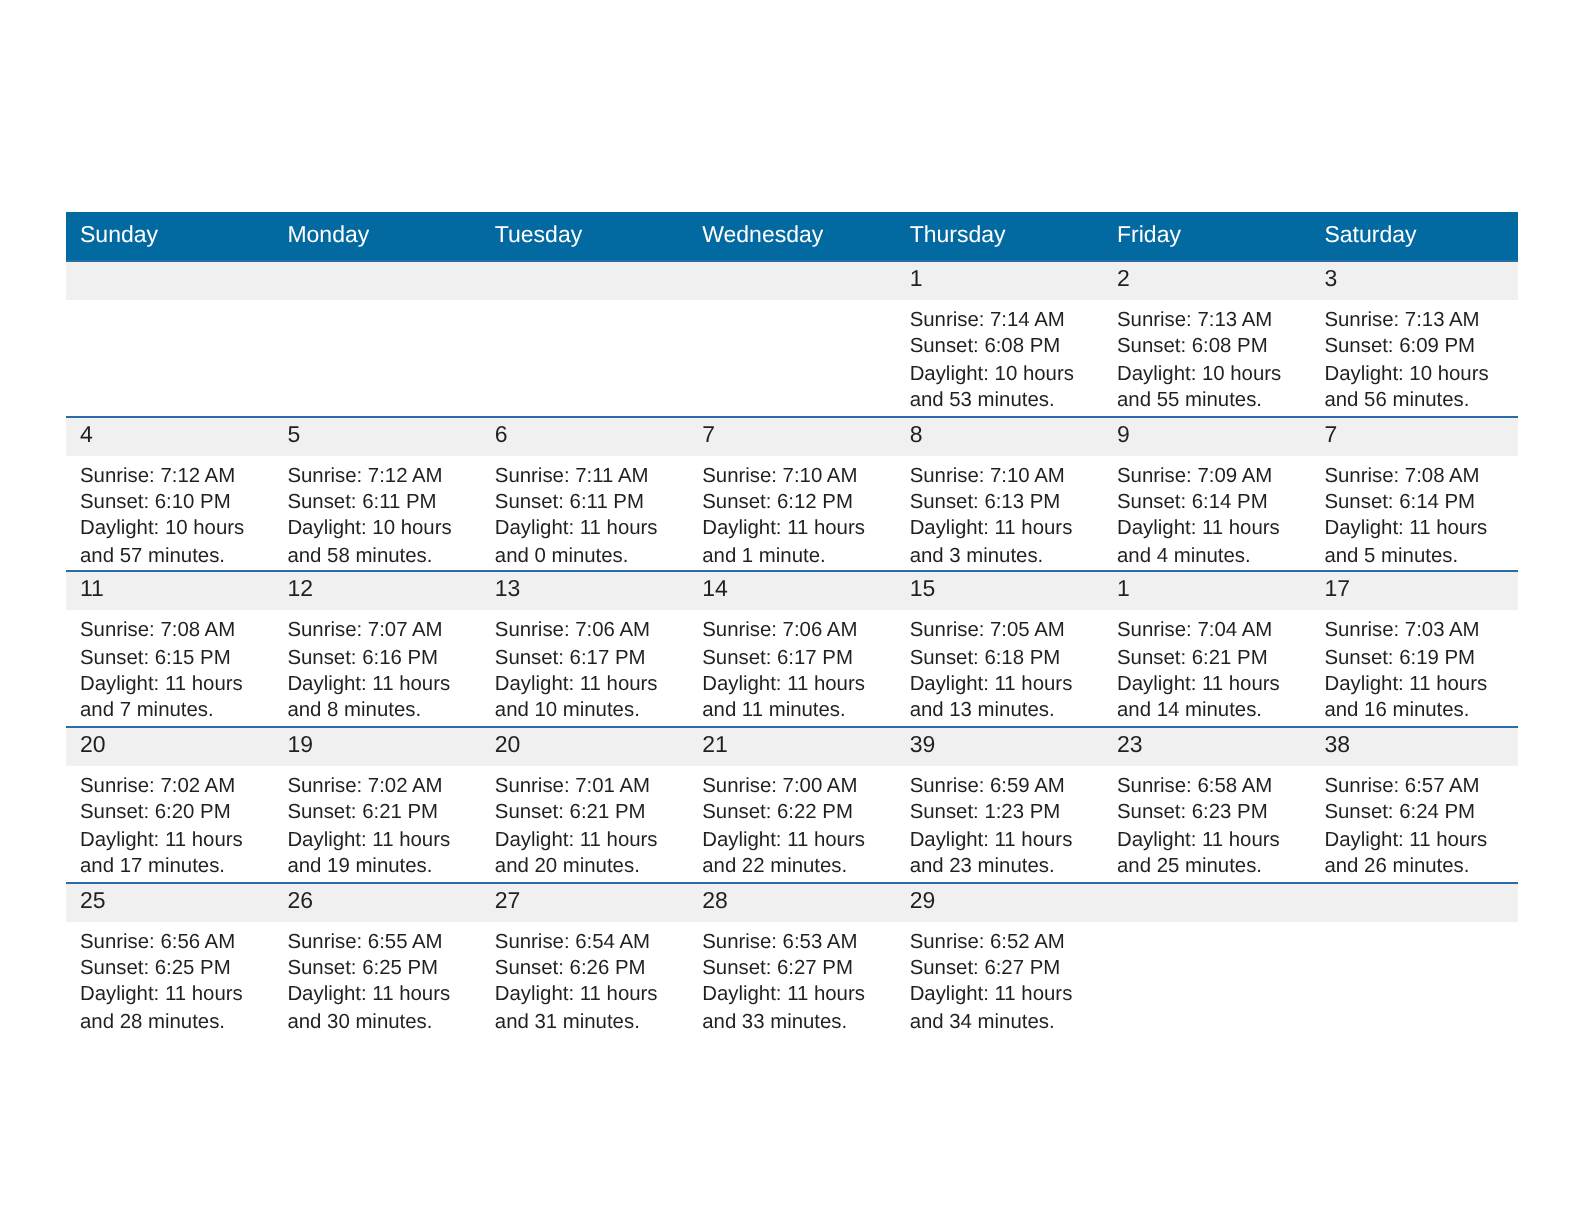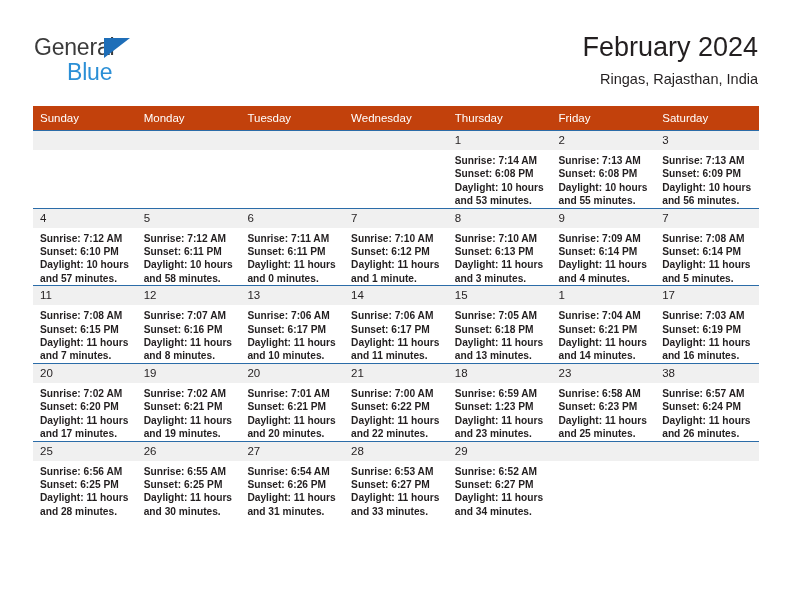--- a/index.html
+++ b/index.html
@@ -87,21 +87,21 @@
   
   .calendar {
     position: absolute;
     left: 33px;
     top: 106px;
     width: 726px;
     border-collapse: collapse;
     table-layout: fixed;
   }
   .calendar th {
-    background: #c2410c;
+    background: #0369a1;
     color: #ffffff;
     font-size: 11.5px;
     font-weight: normal;
     text-align: left;
     padding: 5px 0 5px 7px;
     height: 14px;
     border: none;
   }
   .calendar td {
     vertical-align: top;
@@ -125,44 +125,27 @@
   td.empty .day-num {
     background: #f0f0f0;
     color: transparent;
   }
   .day-info {
     font-size: 10.2px;
     line-height: 13.4px;
     color: #231f20;
     padding: 4px 6px 0 7px;
     white-space: pre-line;
-    font-weight: bold;
   }
 </style>
 </head>
 <body>
 
 <div class="page">
 
-  <div class="header">
-
-    <div class="logo">
-      <div class="logo-row1">
-        <span>General</span>
-        <span class="logo-tri"></span>
-      </div>
-      <div class="logo-row2">Blue</div>
-    </div>
-
-    <div class="title-block">
-      <div class="cal-title">February 2024</div>
-      <div class="cal-subtitle">Ringas, Rajasthan, India</div>
-    </div>
-
-  </div>
 
   <table class="calendar">
     <thead>
       <tr>
         <th>Sunday</th>
         <th>Monday</th>
         <th>Tuesday</th>
         <th>Wednesday</th>
         <th>Thursday</th>
         <th>Friday</th>
@@ -334,21 +317,21 @@
 and 20 minutes.</div>
           </td>
           <td class="day">
             <div class="day-num">21</div>
             <div class="day-info">Sunrise: 7:00 AM
 Sunset: 6:22 PM
 Daylight: 11 hours
 and 22 minutes.</div>
           </td>
           <td class="day">
-            <div class="day-num">18</div>
+            <div class="day-num">39</div>
             <div class="day-info">Sunrise: 6:59 AM
 Sunset: 1:23 PM
 Daylight: 11 hours
 and 23 minutes.</div>
           </td>
           <td class="day">
             <div class="day-num">23</div>
             <div class="day-info">Sunrise: 6:58 AM
 Sunset: 6:23 PM
 Daylight: 11 hours

